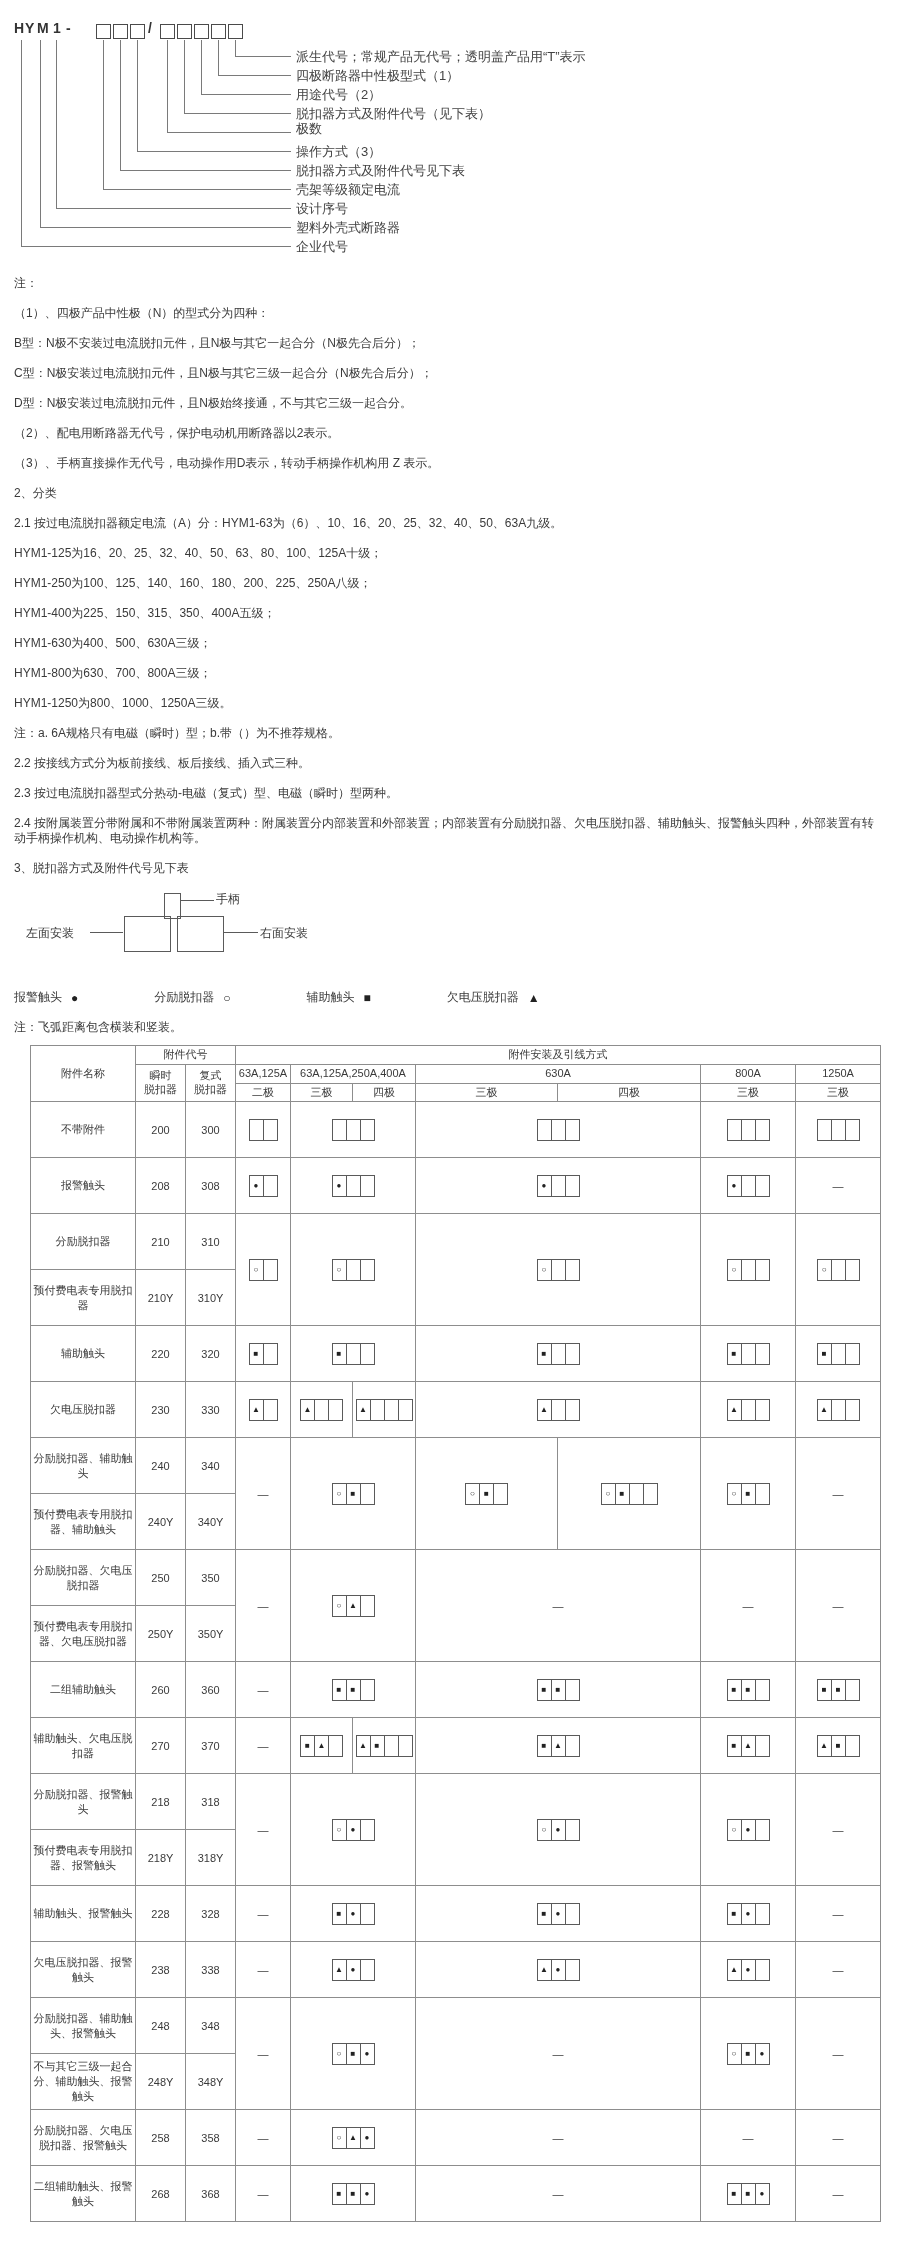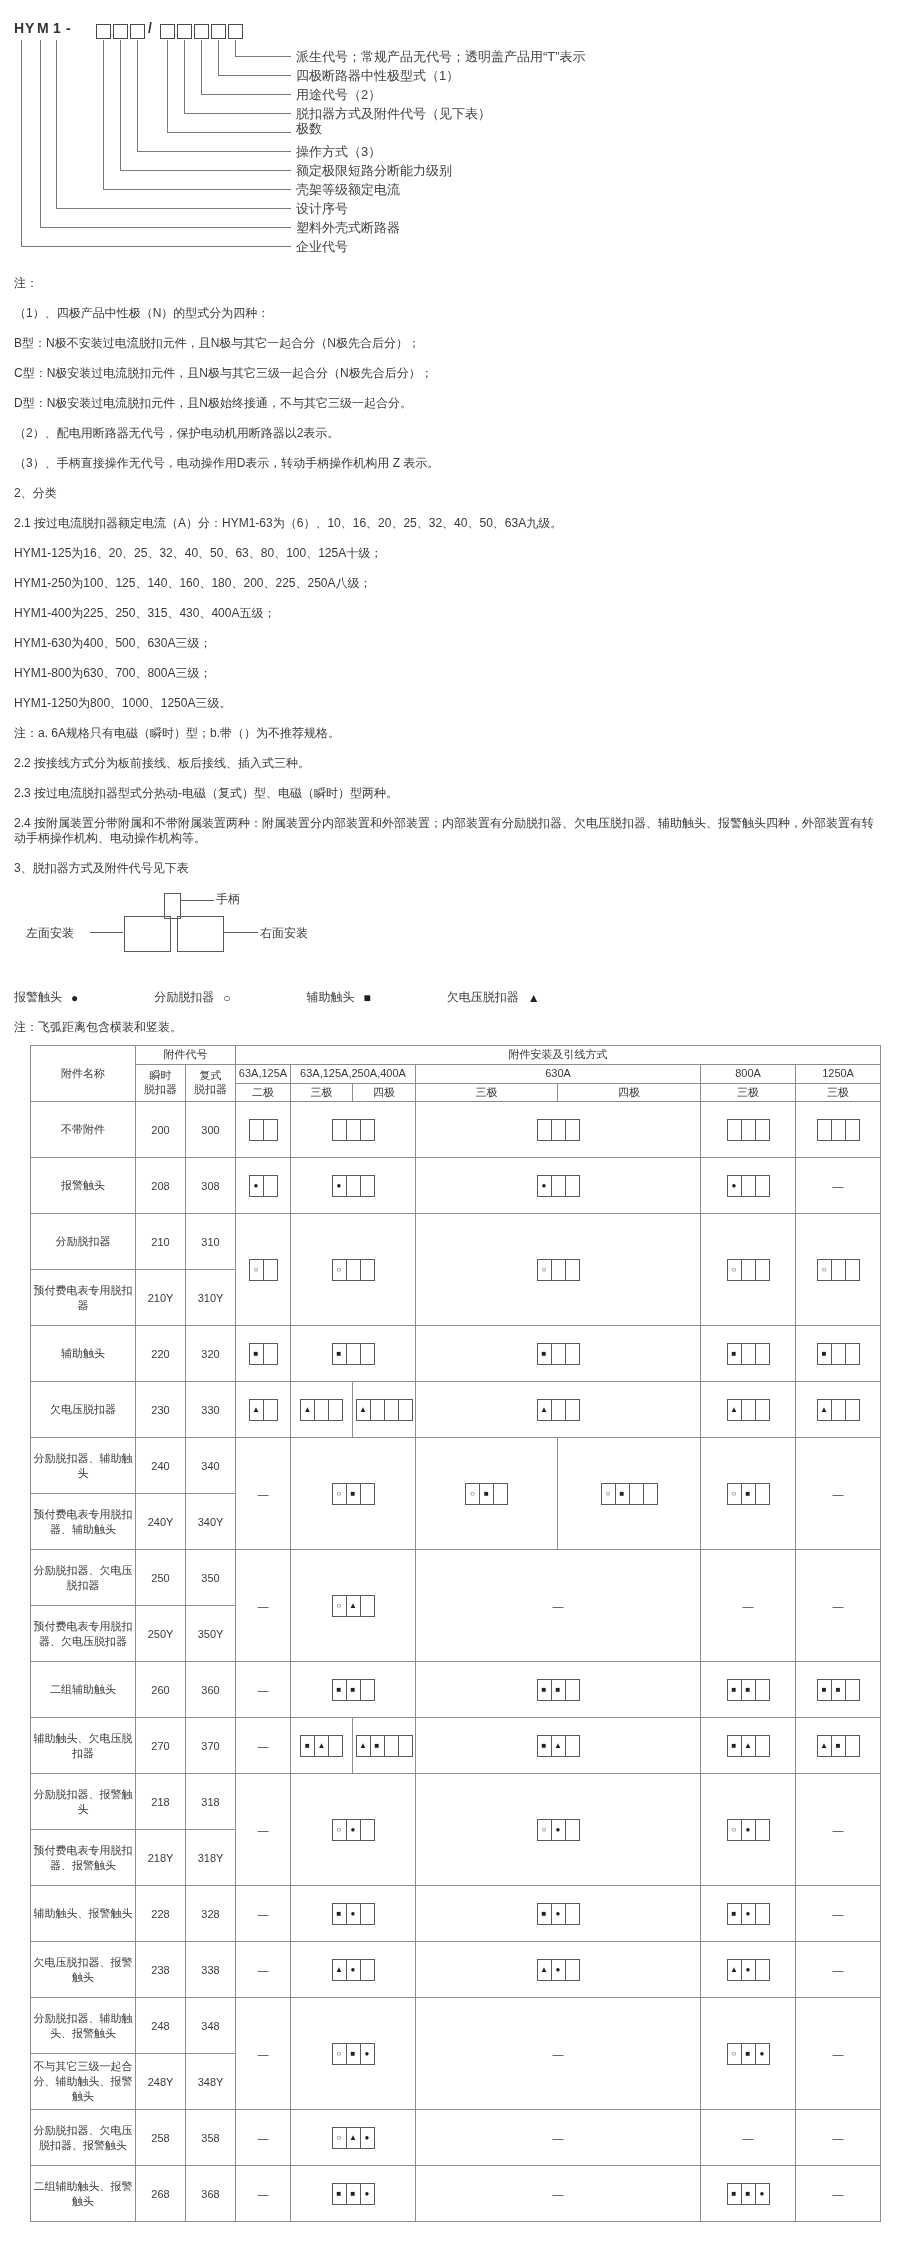--- a/index.html
+++ b/index.html
@@ -77,21 +77,21 @@
       <div class="callout-label" style="left: 296px; top: 67px;">四极断路器中性极型式（1）</div>
       <div class="callout-line" style="left: 201px; top: 40px; width: 89px; height: 54px;"></div>
       <div class="callout-label" style="left: 296px; top: 86px;">用途代号（2）</div>
       <div class="callout-line" style="left: 184px; top: 40px; width: 106px; height: 73px;"></div>
       <div class="callout-label" style="left: 296px; top: 105px;">脱扣器方式及附件代号（见下表）</div>
       <div class="callout-line" style="left: 167px; top: 40px; width: 123px; height: 92px;"></div>
       <div class="callout-label" style="left: 296px; top: 120px;">极数</div>
       <div class="callout-line" style="left: 137px; top: 40px; width: 153px; height: 111px;"></div>
       <div class="callout-label" style="left: 296px; top: 143px;">操作方式（3）</div>
       <div class="callout-line" style="left: 120px; top: 40px; width: 170px; height: 130px;"></div>
-      <div class="callout-label" style="left: 296px; top: 162px;">额定极限短路分断能力级别</div>
+      <div class="callout-label" style="left: 296px; top: 162px;">脱扣器方式及附件代号见下表</div>
       <div class="callout-line" style="left: 103px; top: 40px; width: 187px; height: 149px;"></div>
       <div class="callout-label" style="left: 296px; top: 181px;">壳架等级额定电流</div>
       <div class="callout-line" style="left: 56px; top: 40px; width: 234px; height: 168px;"></div>
       <div class="callout-label" style="left: 296px; top: 200px;">设计序号</div>
       <div class="callout-line" style="left: 40px; top: 40px; width: 250px; height: 187px;"></div>
       <div class="callout-label" style="left: 296px; top: 219px;">塑料外壳式断路器</div>
       <div class="callout-line" style="left: 21px; top: 40px; width: 269px; height: 206px;"></div>
       <div class="callout-label" style="left: 296px; top: 238px;">企业代号</div>
     </section>
 
@@ -106,21 +106,21 @@
         <p class="doc-line">（3）、手柄直接操作无代号，电动操作用D表示，转动手柄操作机构用 Z 表示。</p>
       </div>
   </section>
 
   <section class="doc-text">
     <p class="doc-line">2、分类</p>
     <div>
         <p class="doc-line">2.1 按过电流脱扣器额定电流（A）分：HYM1-63为（6）、10、16、20、25、32、40、50、63A九级。</p>
         <p class="doc-line">HYM1-125为16、20、25、32、40、50、63、80、100、125A十级；</p>
         <p class="doc-line">HYM1-250为100、125、140、160、180、200、225、250A八级；</p>
-        <p class="doc-line">HYM1-400为225、250、315、430、400A五级；</p>
+        <p class="doc-line">HYM1-400为225、150、315、350、400A五级；</p>
         <p class="doc-line">HYM1-630为400、500、630A三级；</p>
         <p class="doc-line">HYM1-800为630、700、800A三级；</p>
         <p class="doc-line">HYM1-1250为800、1000、1250A三级。</p>
         <p class="doc-line">注：a. 6A规格只有电磁（瞬时）型；b.带（）为不推荐规格。</p>
         <p class="doc-line">2.2 按接线方式分为板前接线、板后接线、插入式三种。</p>
         <p class="doc-line">2.3 按过电流脱扣器型式分热动-电磁（复式）型、电磁（瞬时）型两种。</p>
         <p class="doc-line">2.4 按附属装置分带附属和不带附属装置两种：附属装置分内部装置和外部装置；内部装置有分励脱扣器、欠电压脱扣器、辅助触头、报警触头四种，外部装置有转动手柄操作机构、电动操作机构等。</p>
       </div>
   </section>
 

